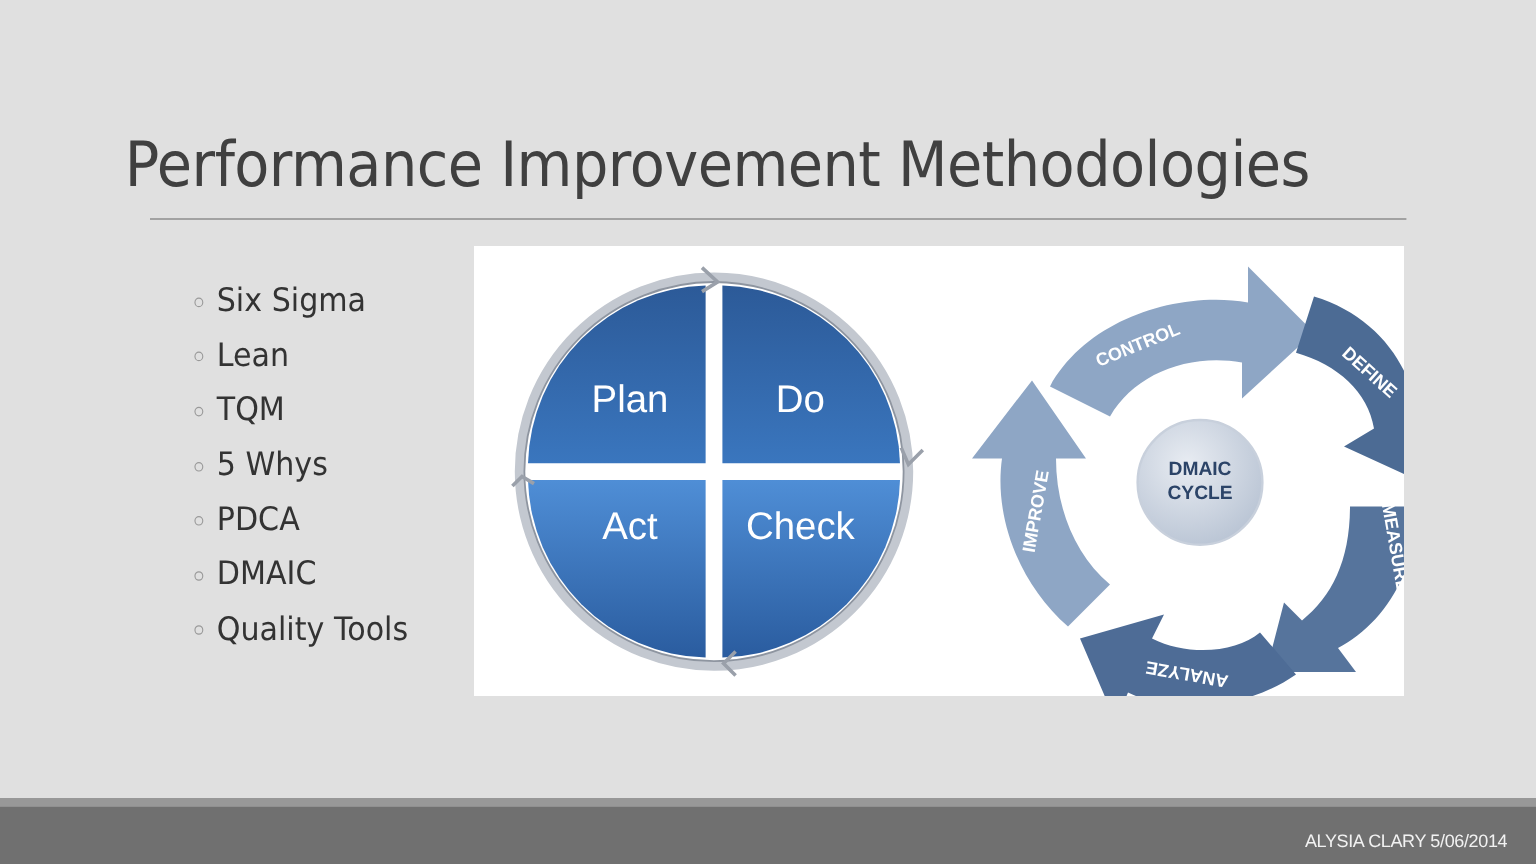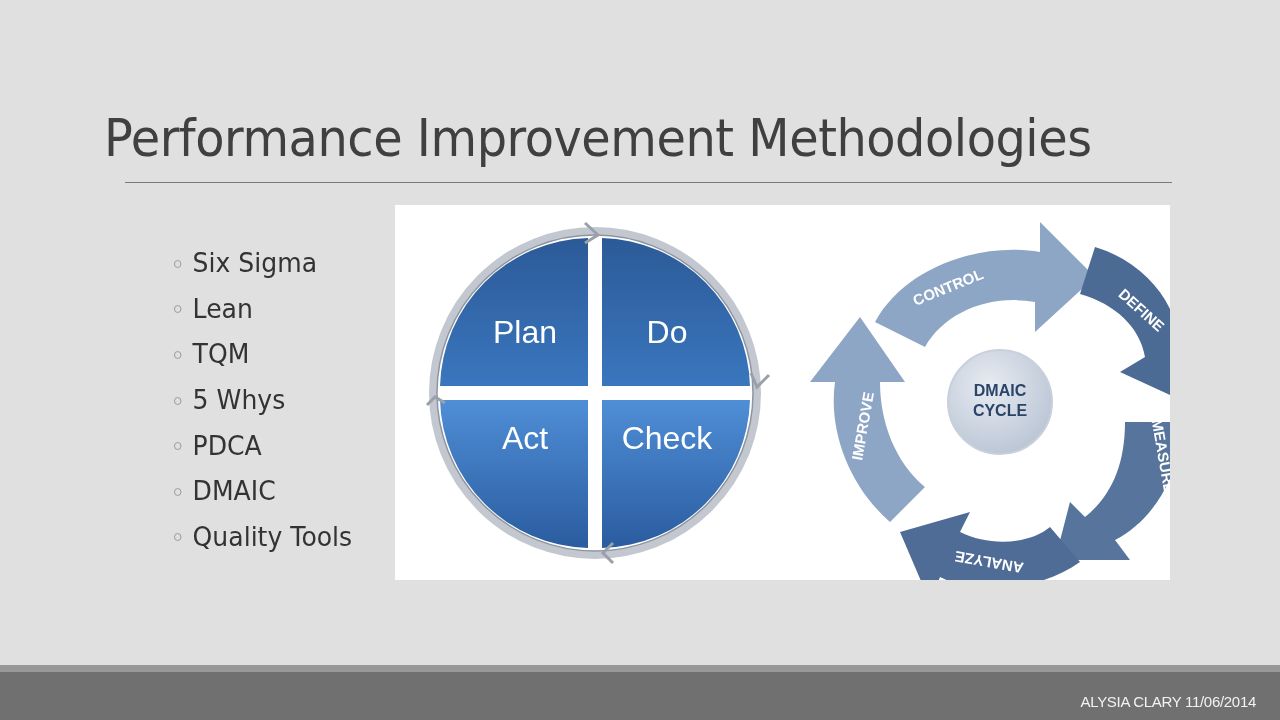--- a/index.html
+++ b/index.html
@@ -14,21 +14,21 @@
       font-size: 52px; color: #404040; font-weight: normal;
       letter-spacing: -0.5px; white-space: nowrap;
       font-family: "DejaVu Sans", sans-serif;
       transform: scaleX(0.92); transform-origin: left top;
     }
     .title-rule {
       position: absolute; left: 125px; top: 182px; width: 1047px; height: 1px;
       background: #7a7a7a;
     }
     .bullets {
-      position: absolute; left: 158px; top: 224px; margin: 16px; padding: 0; list-style: none;
+      position: absolute; left: 158px; top: 224px; margin: 4px; padding: 0; list-style: none;
     }
     .bullets li {
       height: 45.6px; display: flex; align-items: center;
       font-size: 27px; color: #333;
       transform: scaleX(0.93); transform-origin: left center;
       white-space: nowrap;
     }
     .bullet-dot {
       display: inline-block; width: 6px; height: 6px; border: 1px solid #999;
       border-radius: 50%; margin-right: 12px; margin-top: 2px;
@@ -145,14 +145,14 @@
         <text x="138" y="-88" font-size="15" font-weight="bold" fill="#ffffff" text-anchor="middle" transform="rotate(42 138 -88)">DEFINE</text>
         <text x="158" y="55" font-size="15" font-weight="bold" fill="#ffffff" text-anchor="middle" transform="rotate(80 158 55)">MEASURE</text>
         <text x="-10" y="155" font-size="15" font-weight="bold" fill="#ffffff" text-anchor="middle" transform="rotate(190 -10 155)">ANALYZE</text>
         <text x="-132" y="25" font-size="15" font-weight="bold" fill="#ffffff" text-anchor="middle" transform="rotate(-80 -132 25)">IMPROVE</text>
       </g>
     </svg>
   </div>
 
   <div class="footer-stripe"></div>
   <div class="footer"></div>
-  <div class="footer-text">ALYSIA CLARY 11/06/2014</div>
+  <div class="footer-text">ALYSIA CLARY 5/06/2014</div>
 </div>
 
 </body></html>

